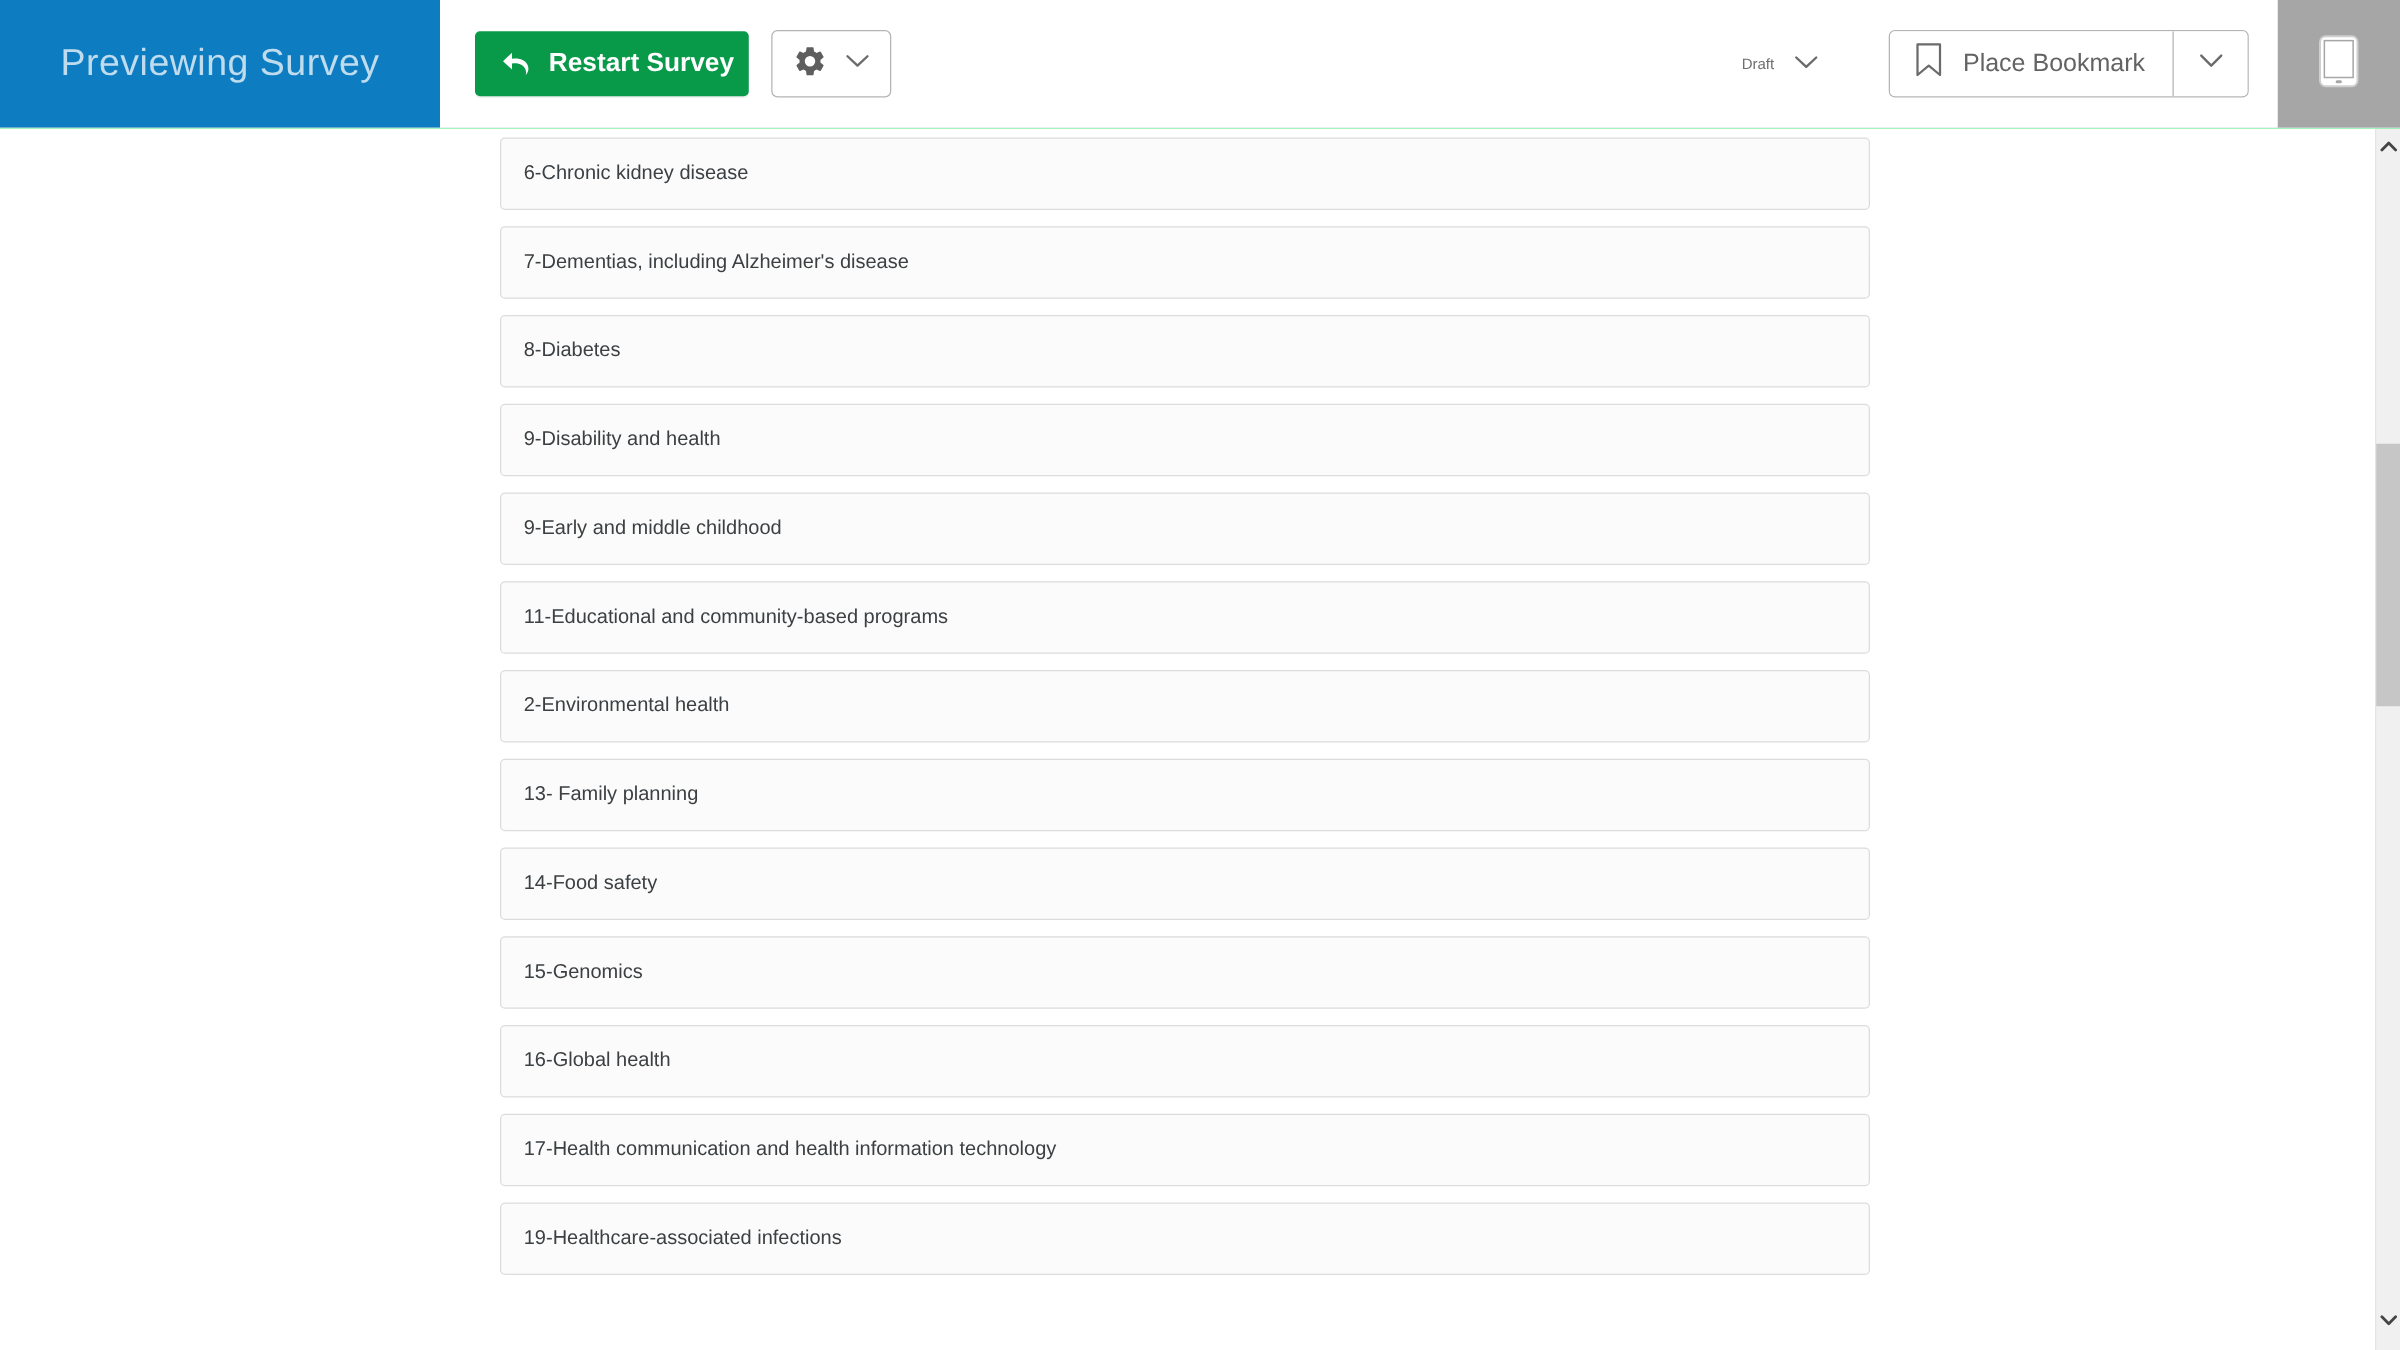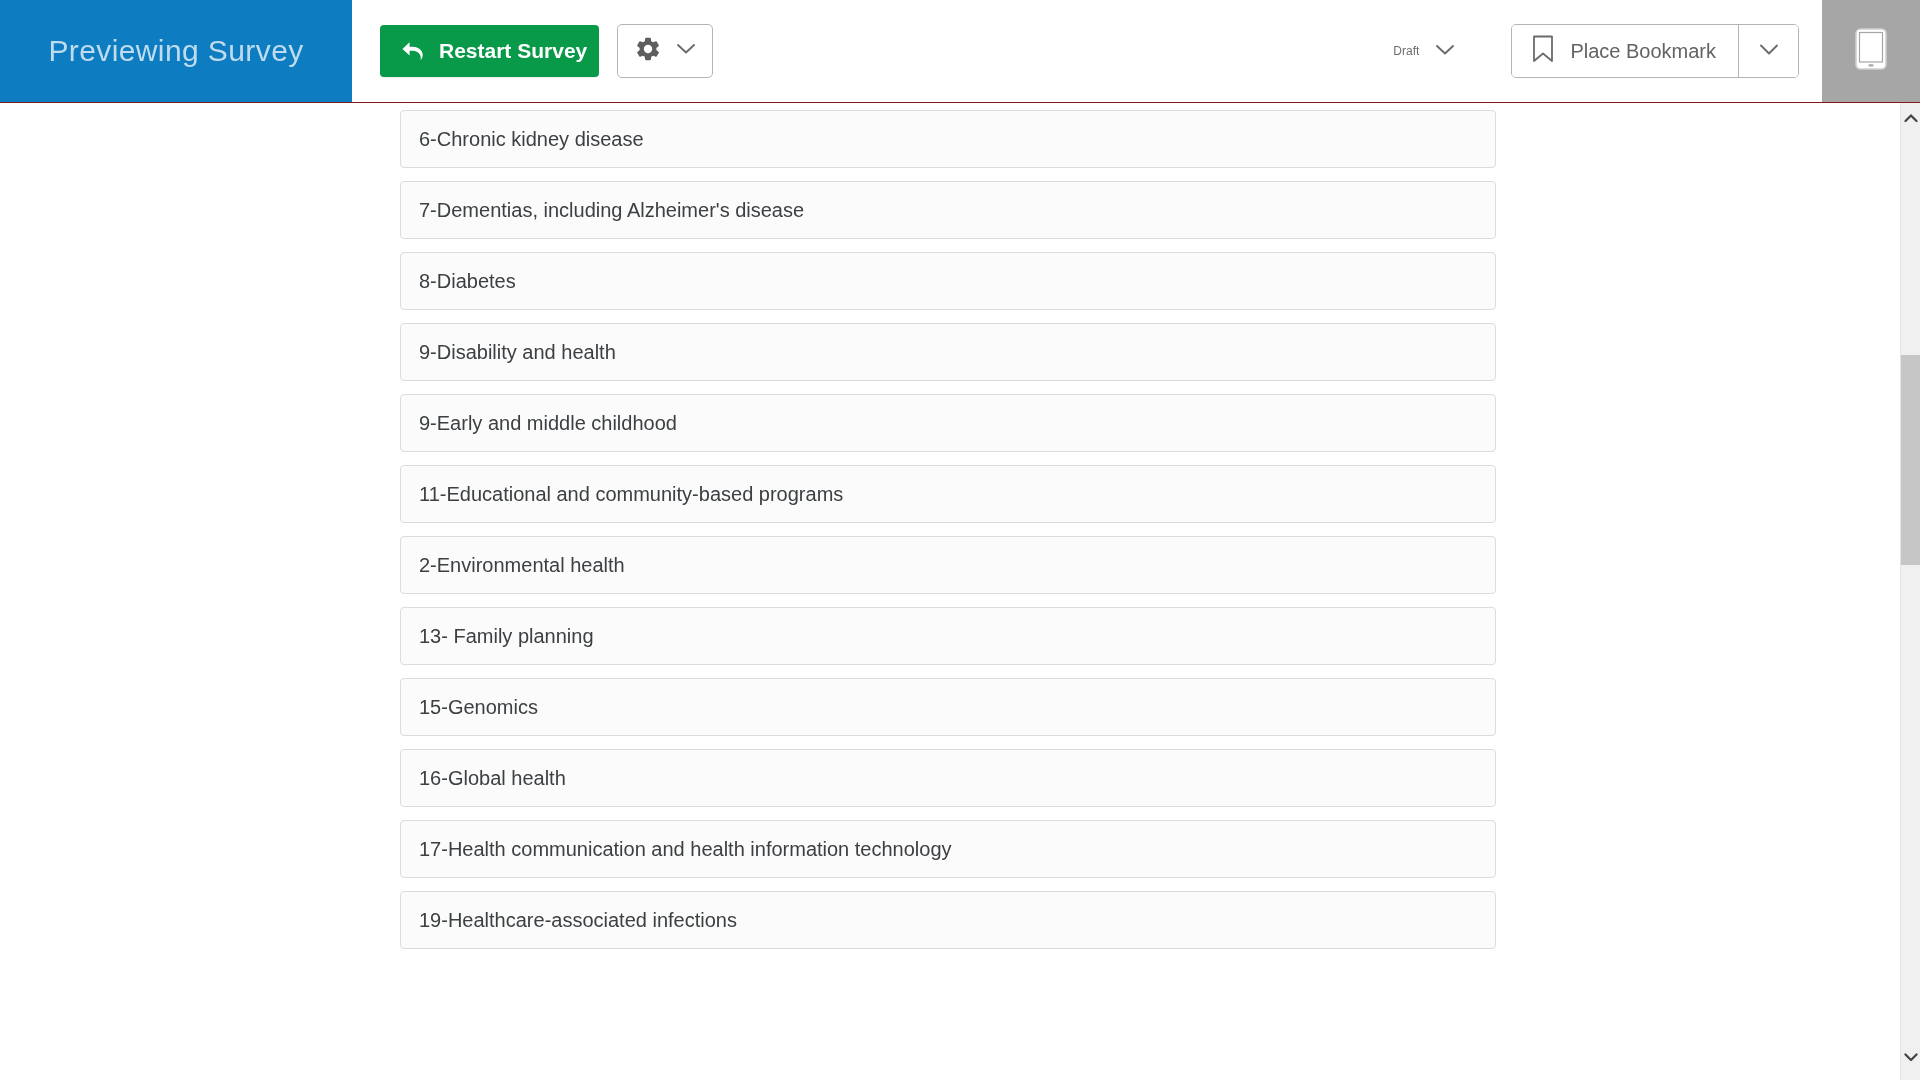--- a/index.html
+++ b/index.html
@@ -10,21 +10,21 @@
     height: 1080px;
     overflow: hidden;
     background: #ffffff;
     font-family: "Liberation Sans", sans-serif;
   }
 
   #app {
     position: relative;
     width: 1920px;
     height: 772px;
-    background: #7f1d1d;
+    background: #86efac;
   }
 
   
   .topbar {
     position: absolute;
     top: 0; left: 0;
     width: 1920px;
     height: 102px;
     background: #ffffff;
     border-bottom: 1px solid #d9d9d9;
@@ -174,21 +174,21 @@
     margin-bottom: 13px;
     background: #fbfbfb;
     border: 1px solid #dcdcdc;
     border-radius: 4px;
     display: flex;
     align-items: center;
     padding: 0 18px;
     cursor: pointer;
   }
   .option-label {
-    font-size: 20px;
+    font-size: 16px;
     color: #3c4043;
     font-family: "Liberation Sans", sans-serif;
     line-height: 1;
   }
 
   
   .vscroll {
     position: absolute;
     top: 103px;
     right: 0;
@@ -315,20 +315,23 @@
       <div class="option-row">
         <span class="option-label">11-Educational and community-based programs</span>
       </div>
       <div class="option-row">
         <span class="option-label">2-Environmental health</span>
       </div>
       <div class="option-row">
         <span class="option-label">13- Family planning</span>
       </div>
       <div class="option-row">
+        <span class="option-label">14-Food safety</span>
+      </div>
+      <div class="option-row">
         <span class="option-label">15-Genomics</span>
       </div>
       <div class="option-row">
         <span class="option-label">16-Global health</span>
       </div>
       <div class="option-row">
         <span class="option-label">17-Health communication and health information technology</span>
       </div>
       <div class="option-row">
         <span class="option-label">19-Healthcare-associated infections</span>

